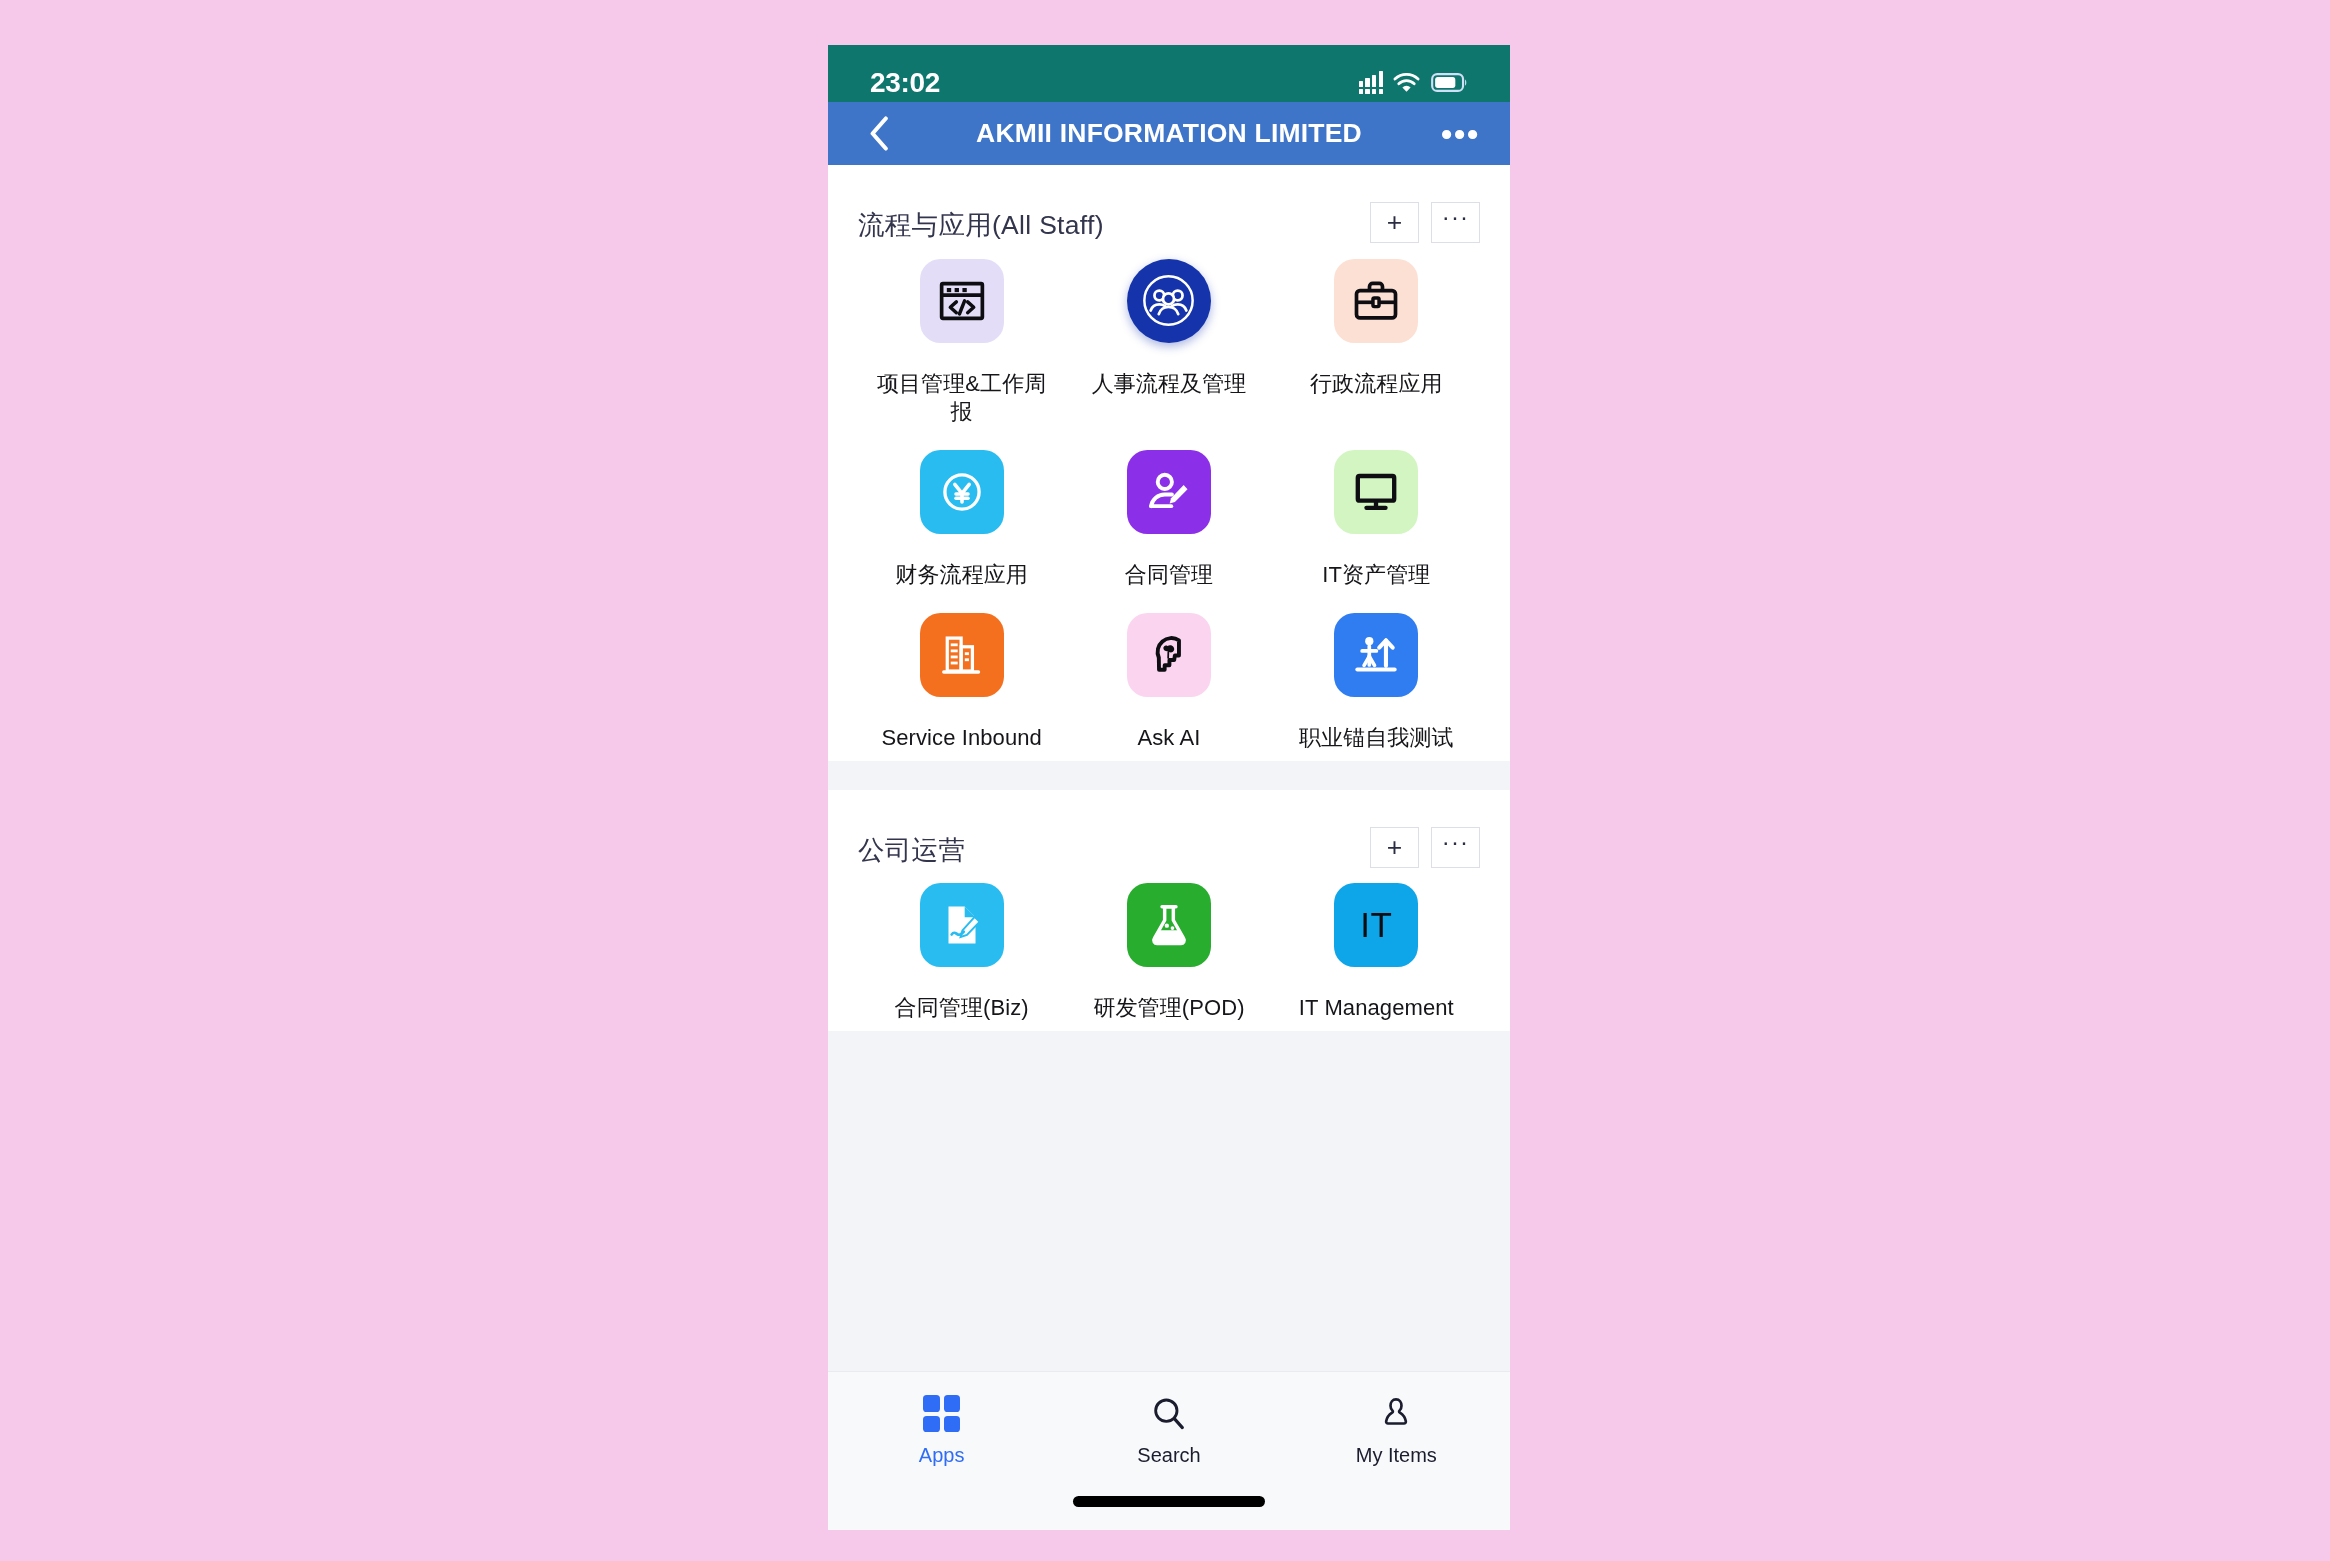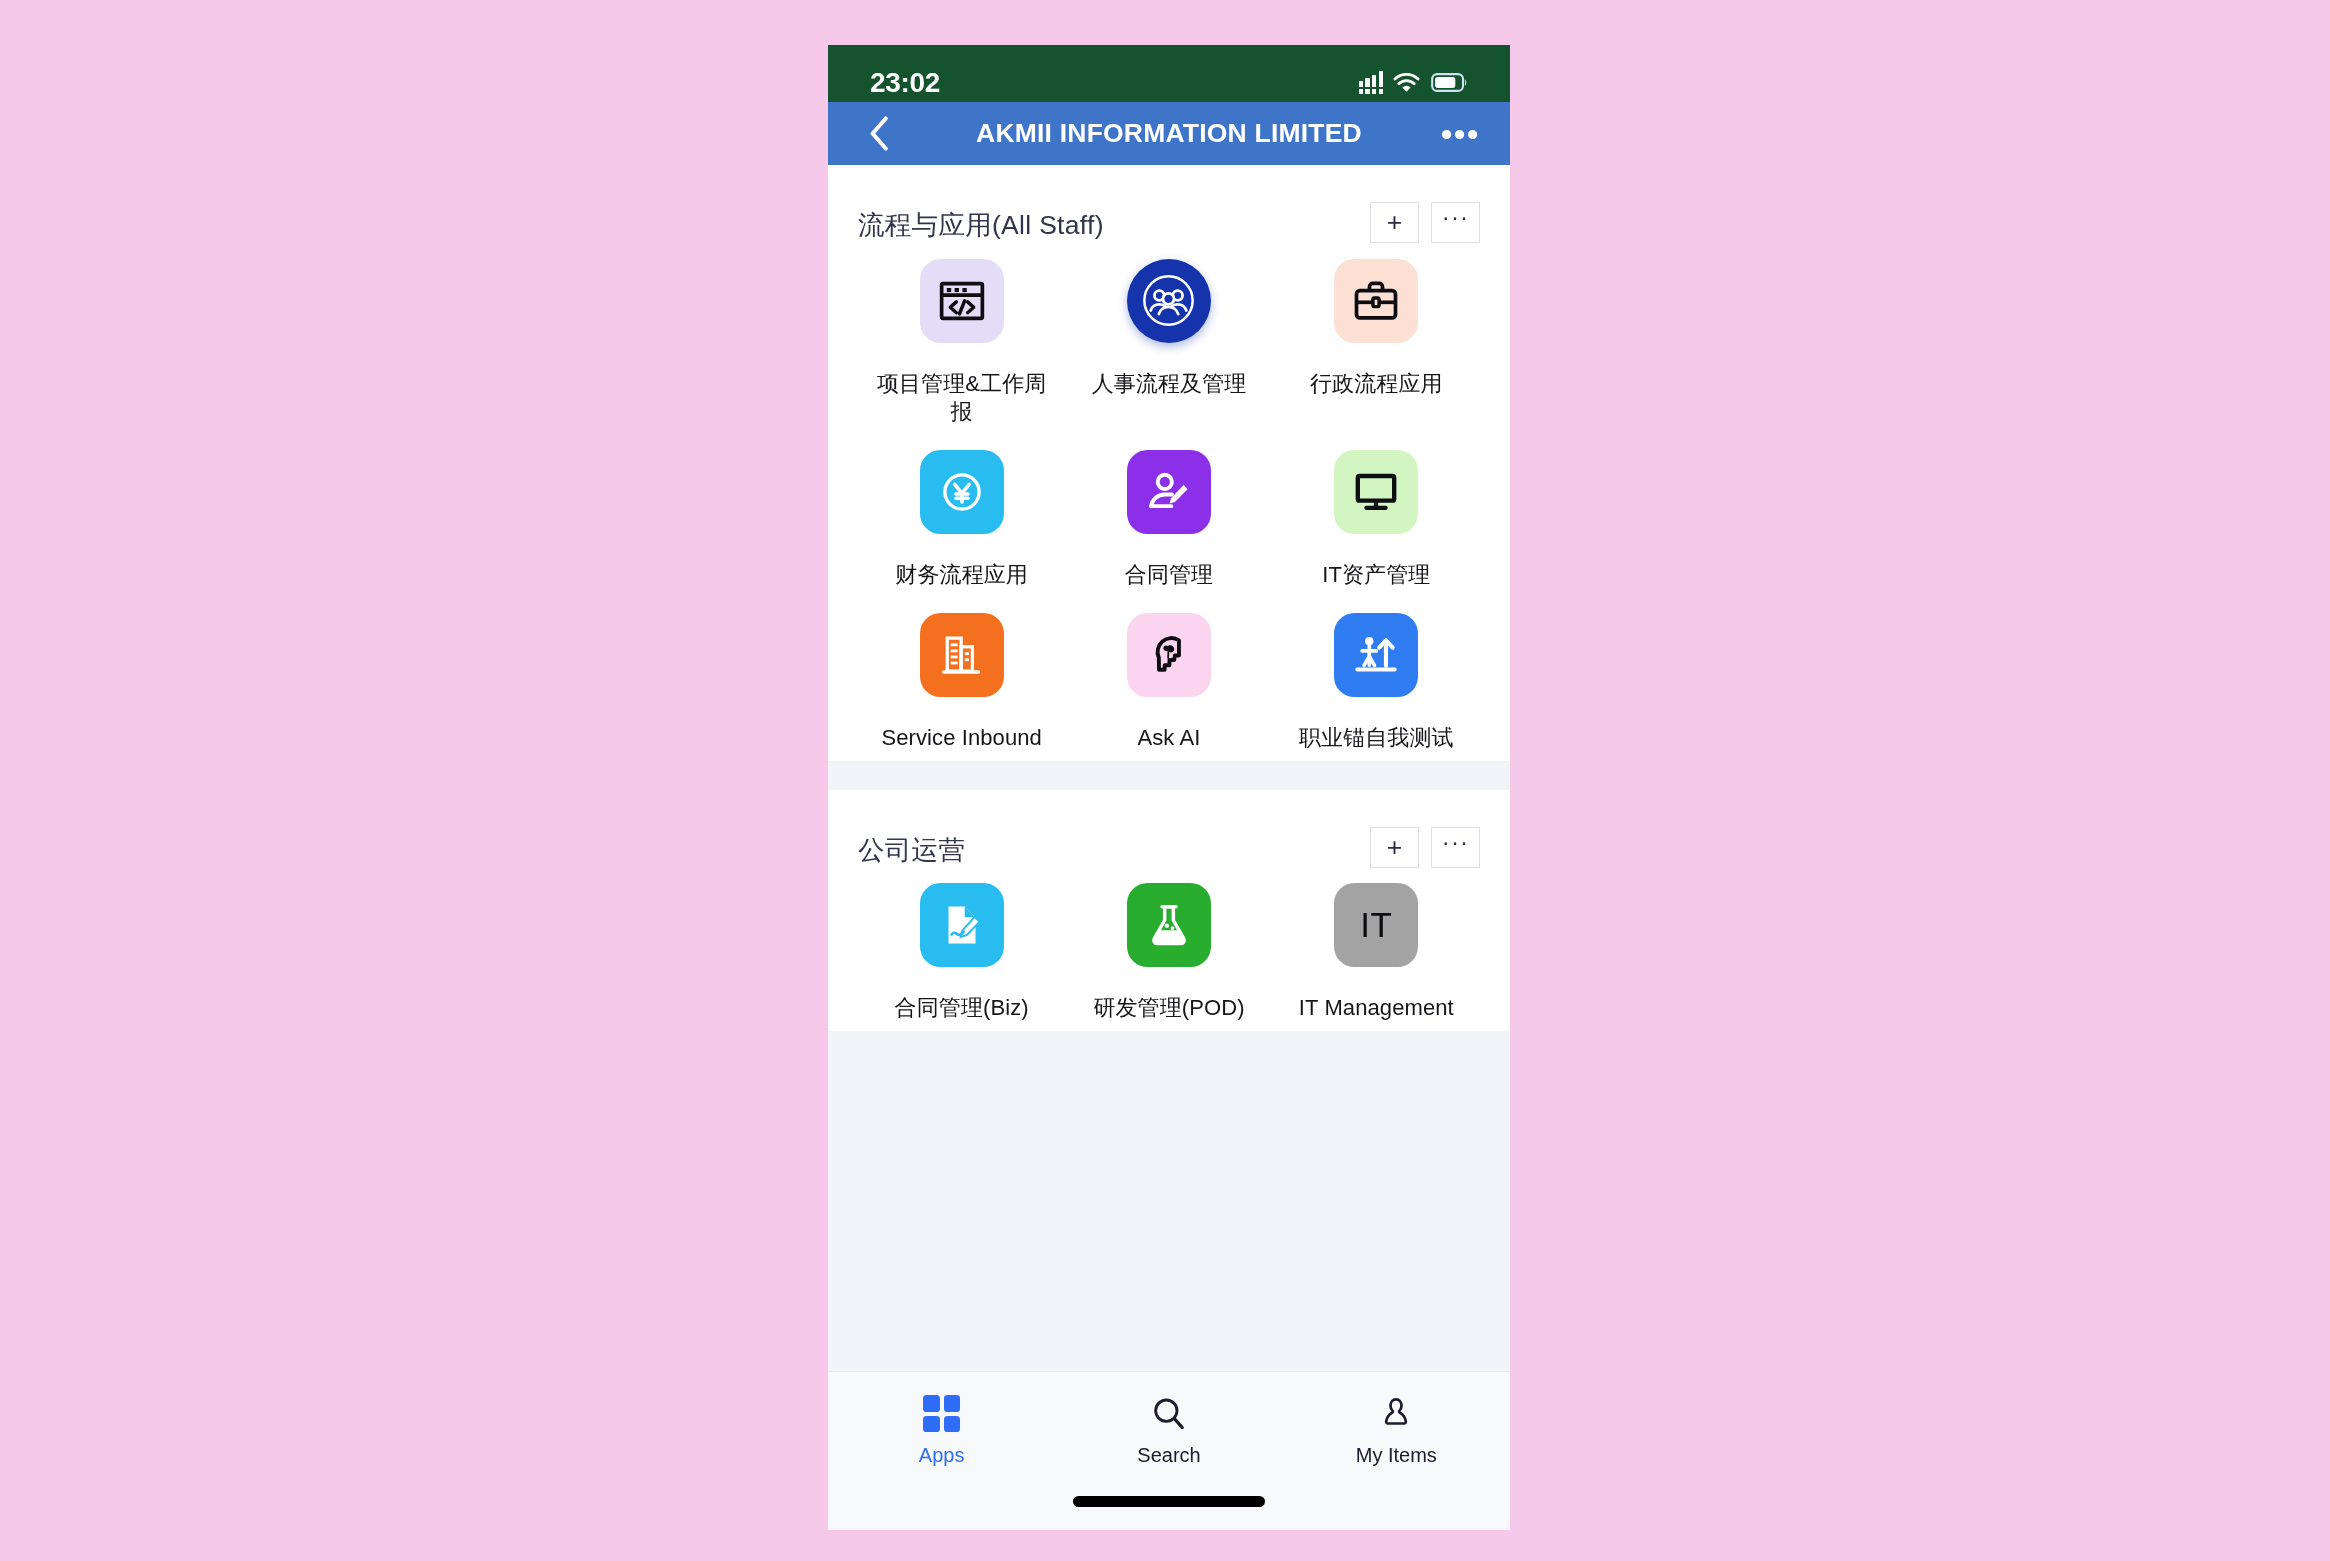--- a/index.html
+++ b/index.html
@@ -23,21 +23,21 @@
     height: 1485px;
     background: #ffffff;
     overflow: hidden;
     display: flex;
     flex-direction: column;
   }
 
   
   .status-bar {
     height: 57px;
-    background: #14532d;
+    background: #0f766e;
     display: flex;
     align-items: center;
     justify-content: space-between;
     padding: 18px 42px 0 42px;
     flex: none;
   }
   .status-time {
     color: #ffffff;
     font-size: 28px;
     font-weight: bold;
@@ -437,21 +437,21 @@
               <line x1="8.8" y1="3.6" x2="15.2" y2="3.6" stroke="#fff" stroke-width="1.6" stroke-linecap="round"></line>
               <path d="M7.3 14.4h9.4l2.1 3.9a1.5 1.5 0 0 1-1.3 2.3h-11a1.5 1.5 0 0 1-1.3-2.3z" fill="#fff"></path>
               <circle cx="11" cy="12.3" r="1" fill="#fff"></circle>
               <circle cx="13.6" cy="13.4" r="0.85" fill="#fff"></circle>
             </svg>
           </div>
           <div class="app-label">研发管理(POD)</div>
         </div>
 
         <div class="app-cell">
-          <div class="app-icon" style="background:#a3a3a3">
+          <div class="app-icon" style="background:#0ea5e9">
             <span style="font-size:35px;color:#0d0d12;font-family:'Liberation Sans',sans-serif;letter-spacing:0.6px;">IT</span>
           </div>
           <div class="app-label">IT Management</div>
         </div>
 
       </div>
     </div>
 
   </div>
 

